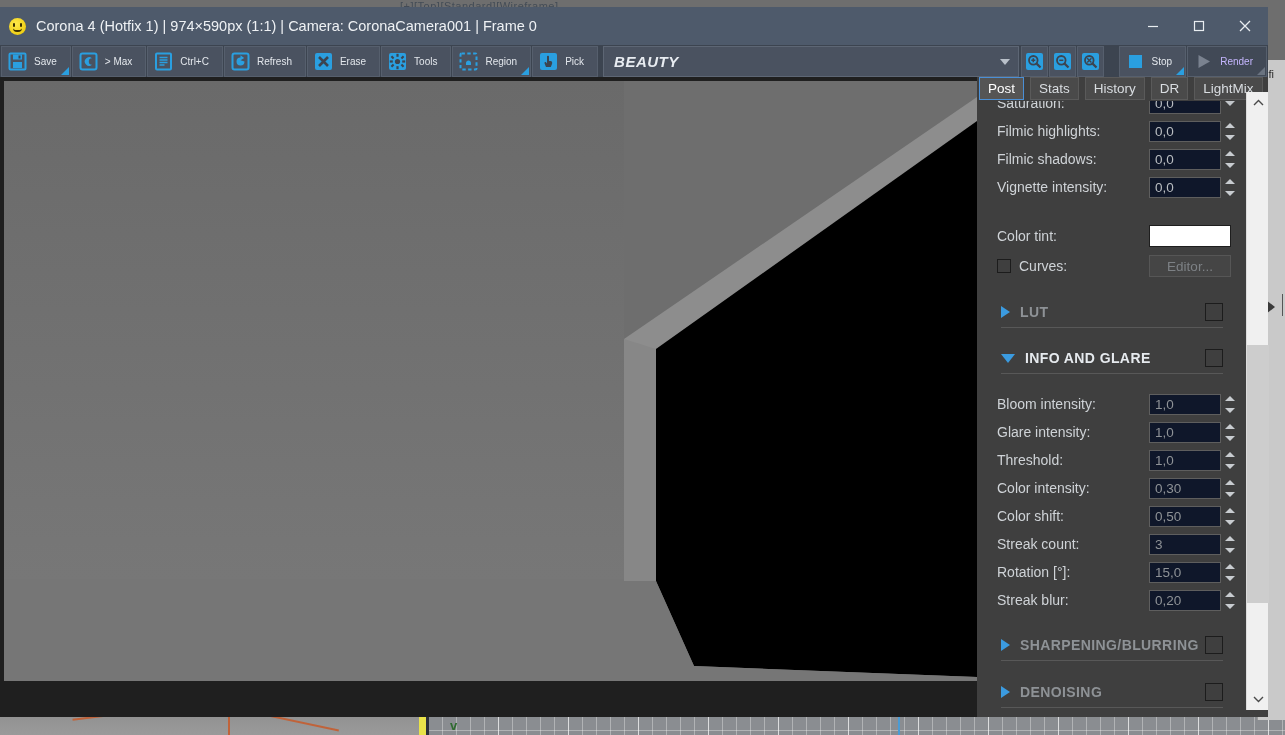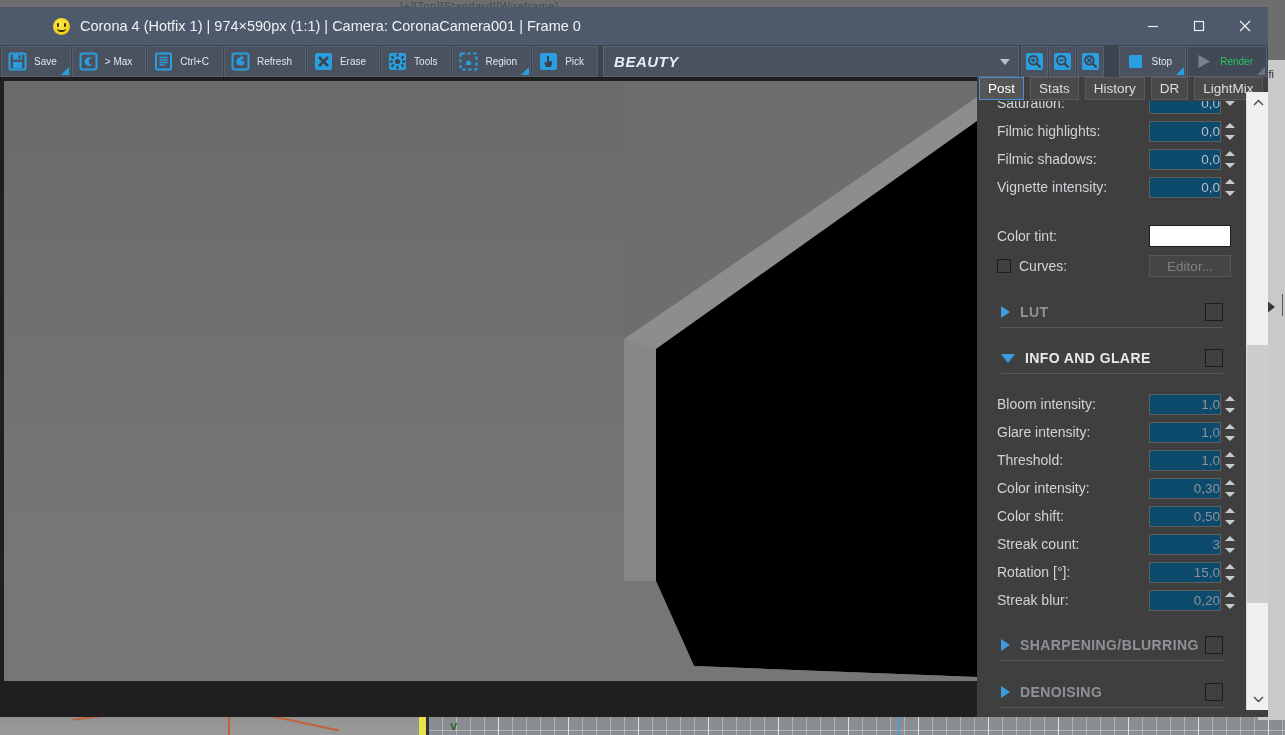--- a/index.html
+++ b/index.html
@@ -56,21 +56,21 @@
 
   
   #vfb {
     position: absolute; left: 0; top: 7px; width: 1268px; height: 710px;
     background: #4c4c4c;
   }
 
   
   #titlebar {
     position: relative; height: 38px; background: #4e5a6b;
-    display: flex; align-items: center; padding-left: 44px;
+    display: flex; align-items: center;
   }
   #app-icon {
     width: 17px; height: 17px; border-radius: 50%;
     background: radial-gradient(circle at 40% 35%, #ffe94a, #e8c400);
     margin-left: 9px; margin-right: 10px; position: relative; flex: 0 0 auto;
   }
   #app-icon::before, #app-icon::after {
     content: ""; position: absolute; top: 5px; width: 2px; height: 4px; background: #3a3000; border-radius: 1px;
   }
   #app-icon::before { left: 4px; }
@@ -96,21 +96,21 @@
     display: flex; align-items: center; gap: 7px;
     padding: 0 9px 0 6px; margin-right: 1px;
     background: #4a5260; border: 1px solid #565f6d; position: relative;
     color: #e3e7ec; font-size: 10px; white-space: nowrap;
   }
   .tbtn .tlabel { padding-right: 4px; }
   .tbtn.drop::after {
     content: ""; position: absolute; right: 1px; bottom: 1px;
     width: 0; height: 0; border-left: 8px solid transparent; border-bottom: 8px solid #2a9fe0;
   }
-  .tbtn.disabled { color: #22c55e; }
+  .tbtn.disabled { color: #c4b5fd; }
   .tbtn.disabled.drop::after { border-bottom-color: #6a7380; }
   .ico { width: 19px; height: 19px; flex: 0 0 auto; }
   .ico svg { display: block; }
 
   #beauty-combo {
     flex: 1 1 auto; margin: 0 2px 0 4px; min-width: 60px;
     background: #4a5260; border: 1px solid #5d6personally;
     border: 1px solid #5d6674;
     display: flex; align-items: center; position: relative;
   }
@@ -156,22 +156,22 @@
 
   #panel-scroll {
     position: absolute; left: 0; top: 24px; width: 270px; height: 616px;
     overflow: hidden; background: #3f3f3f;
   }
   #panel-inner { position: absolute; left: 0; top: -12px; width: 270px; }
 
   .prow { display: flex; align-items: center; height: 28px; padding-left: 20px; }
   .plabel { color: #cfd3d7; font-size: 14px; flex: 0 0 auto; width: 152px; }
   .pfield {
-    width: 72px; height: 21px; background: #0c4a6e; border: 1px solid #5e5e5e;
-    color: #b9bdc1; font-size: 13.5px; padding-left: 5px; line-height: 19px; text-align: right;
+    width: 72px; height: 21px; background: #0f172a; border: 1px solid #5e5e5e;
+    color: #b9bdc1; font-size: 13.5px; padding-left: 5px; line-height: 19px;
   }
   .pfield.dim { color: #8e9296; }
   .spin {
     width: 13px; height: 21px; margin-left: 2px; display: flex; flex-direction: column;
     justify-content: space-between; align-items: center; padding: 2px 0;
   }
   .spin .up { width: 0; height: 0; border-left: 5px solid transparent; border-right: 5px solid transparent; border-bottom: 5px solid #c8ccd0; }
   .spin .dn { width: 0; height: 0; border-left: 5px solid transparent; border-right: 5px solid transparent; border-top: 5px solid #c8ccd0; }
   .combo-arrow {
     width: 15px; height: 21px; margin-left: 1px; display: flex; align-items: center; justify-content: center;

